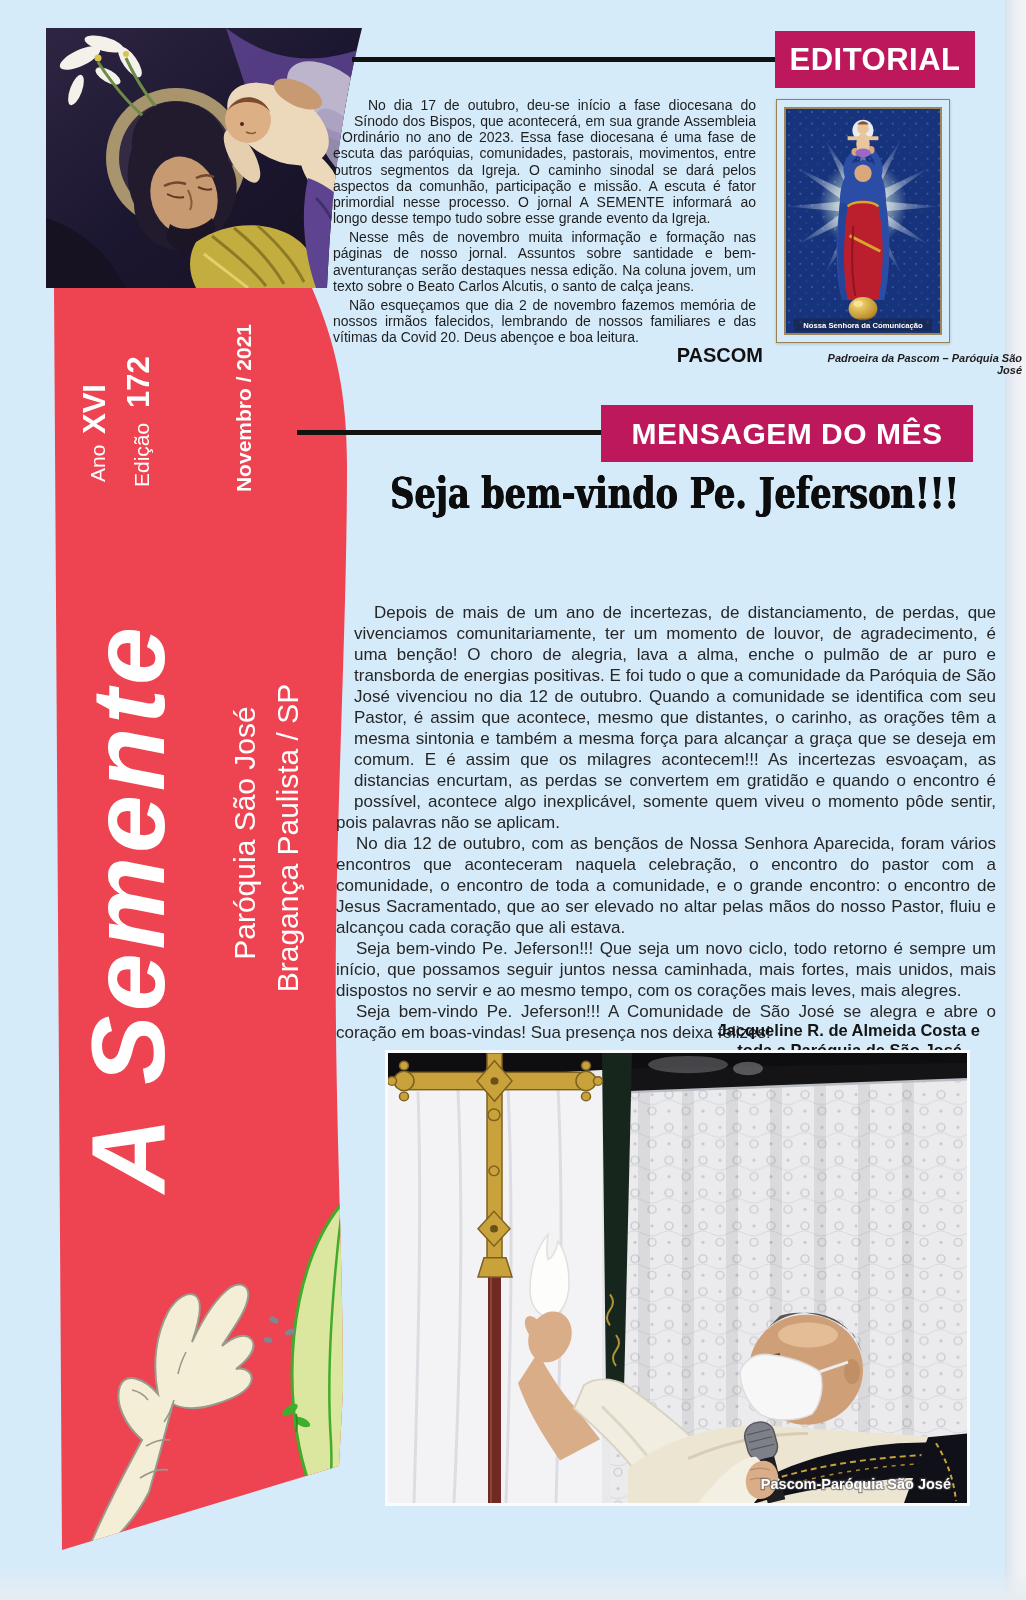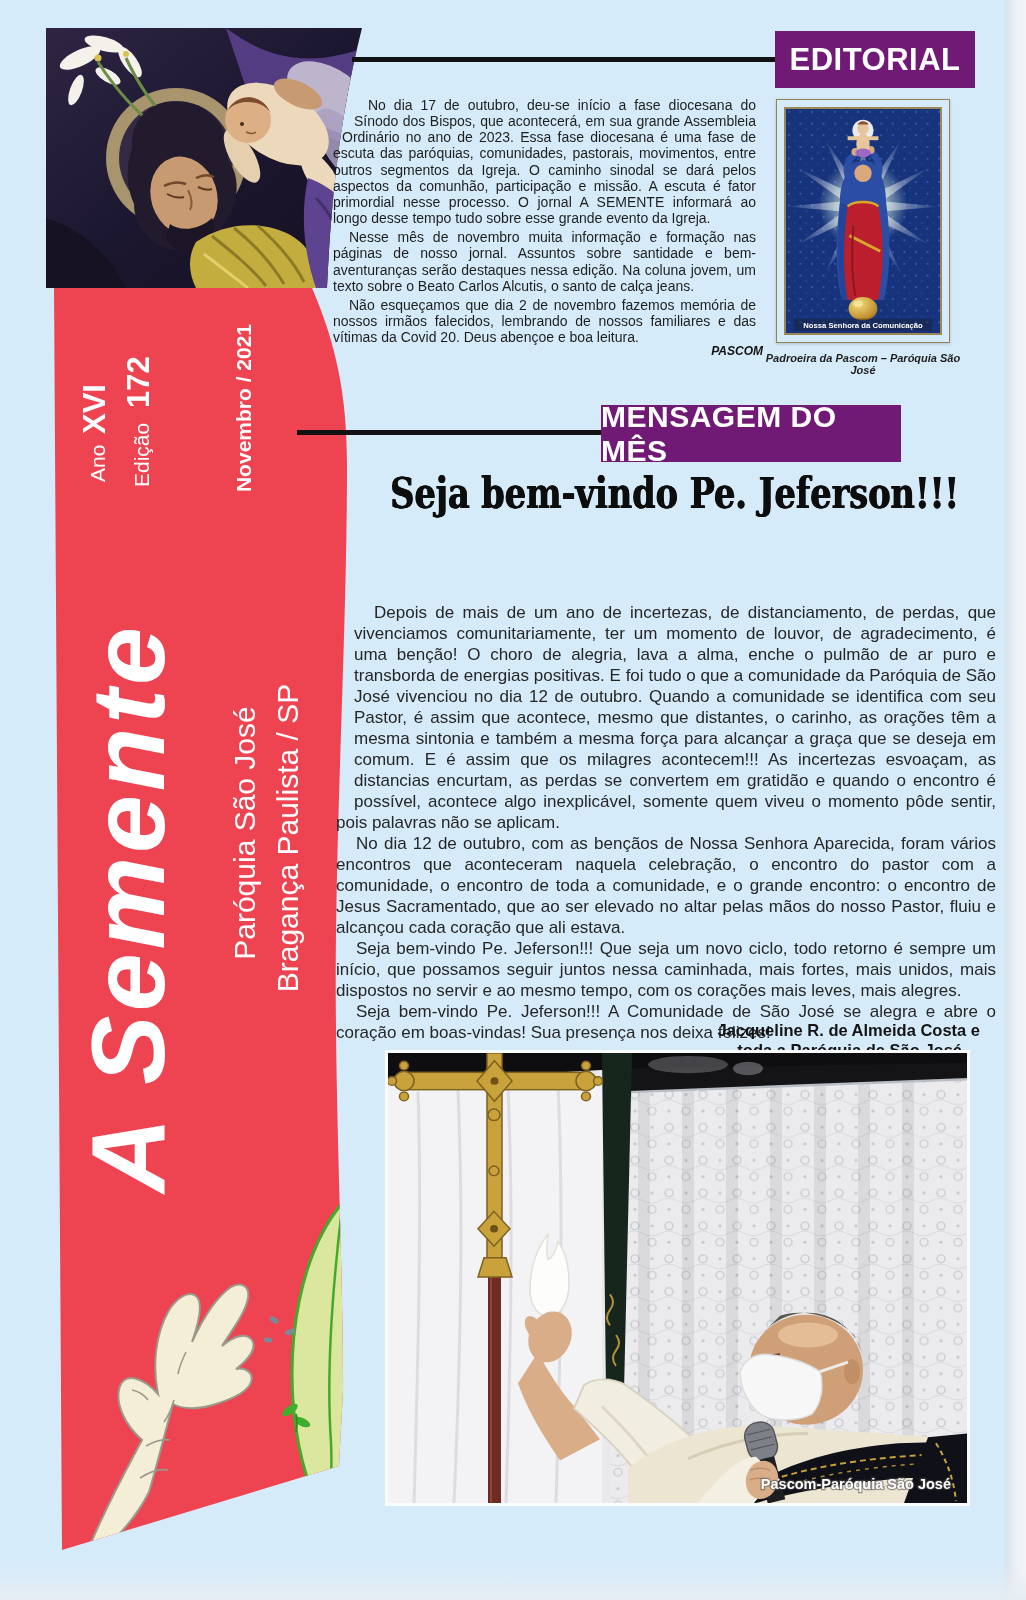--- a/index.html
+++ b/index.html
@@ -8,44 +8,44 @@
         font-family:"Liberation Sans",sans-serif;overflow:hidden;}
   .edge-right{position:absolute;top:0;right:0;width:21px;height:100%;
         background:linear-gradient(90deg,#d9e2ec 0%,#eef0f6 55%,#f3f4f8 100%);}
   .bottom-fade{position:absolute;left:0;right:0;bottom:0;height:34px;
         background:linear-gradient(rgba(214,235,250,0),#e6edf2);}
 
   
   .rule{position:absolute;height:5px;background:#121212;}
   .rule1{left:352px;top:57px;width:423px;}
   .rule2{left:297px;top:430px;width:304px;}
-  .banner{position:absolute;background:#701a75;color:#fff;font-weight:bold;
+  .banner{position:absolute;background:#be185d;color:#fff;font-weight:bold;
         display:flex;align-items:center;justify-content:center;letter-spacing:.5px;}
   .banner-editorial{left:775px;top:31px;width:200px;height:57px;font-size:31px;}
-  .banner-mensagem{left:601px;top:405px;width:300px;height:57px;font-size:30px;}
+  .banner-mensagem{left:601px;top:405px;width:372px;height:57px;font-size:30px;}
 
   
   .ed-text{position:absolute;left:330px;top:94px;width:429px;font-size:14px;
         line-height:16.15px;color:#1e1e1e;text-align:justify;}
   .ed-text p{margin:3px;}
   .ed-text p.ind{text-indent:16px;}
   .fl1,.fl2,.fl3{float:left;clear:left;}
   .fl1{width:38px;height:16px;}
   .fl2{width:24px;height:16px;}
   .fl3{width:12px;height:16px;}
   .pascom{position:absolute;left:330px;top:344px;width:433px;text-align:right;
-        font-weight:bold;font-size:12px;color:#111;font-style:italic;}
+        font-weight:bold;font-size:20px;color:#111;}
 
   
   .frame{position:absolute;left:776px;top:99px;width:174px;height:244px;box-sizing:border-box;
         background:linear-gradient(135deg,#f8f1d4 0%,#e6d6a2 30%,#c3ab6d 65%,#a8납 0,#a8905c 100%);
         border:1px solid #97834f;padding:7px;box-shadow:0 1px 3px rgba(60,60,90,.25);}
   .frame-inner{width:100%;height:100%;border:2px solid #9c8756;box-sizing:border-box;background:#16337c;}
   .frame-inner svg{display:block;width:100%;height:100%;}
-  .frame-caption{position:absolute;left:760px;top:352px;width:206px;text-align:center;
+  .frame-caption{position:absolute;left:816px;top:352px;width:206px;text-align:right;
         font-size:11px;font-weight:bold;font-style:italic;color:#1d1d1d;}
 
   
   .msg-title{position:absolute;left:310px;top:468px;width:700px;text-align:center;}
   .msg-title span{display:inline-block;font-family:"DejaVu Serif",serif;font-weight:bold;
         font-size:43px;color:#0d0d0d;transform:scaleX(.78);transform-origin:center;
         text-shadow:.6px 0 0 #0d0d0d,-.6px 0 0 #0d0d0d;white-space:nowrap;}
   .msg-text{position:absolute;left:336px;top:566px;width:660px;font-size:17px;
         line-height:21px;color:#262626;text-align:justify;margin-top:36px;}
   .msg-text p{margin:0;text-indent:20px;}

